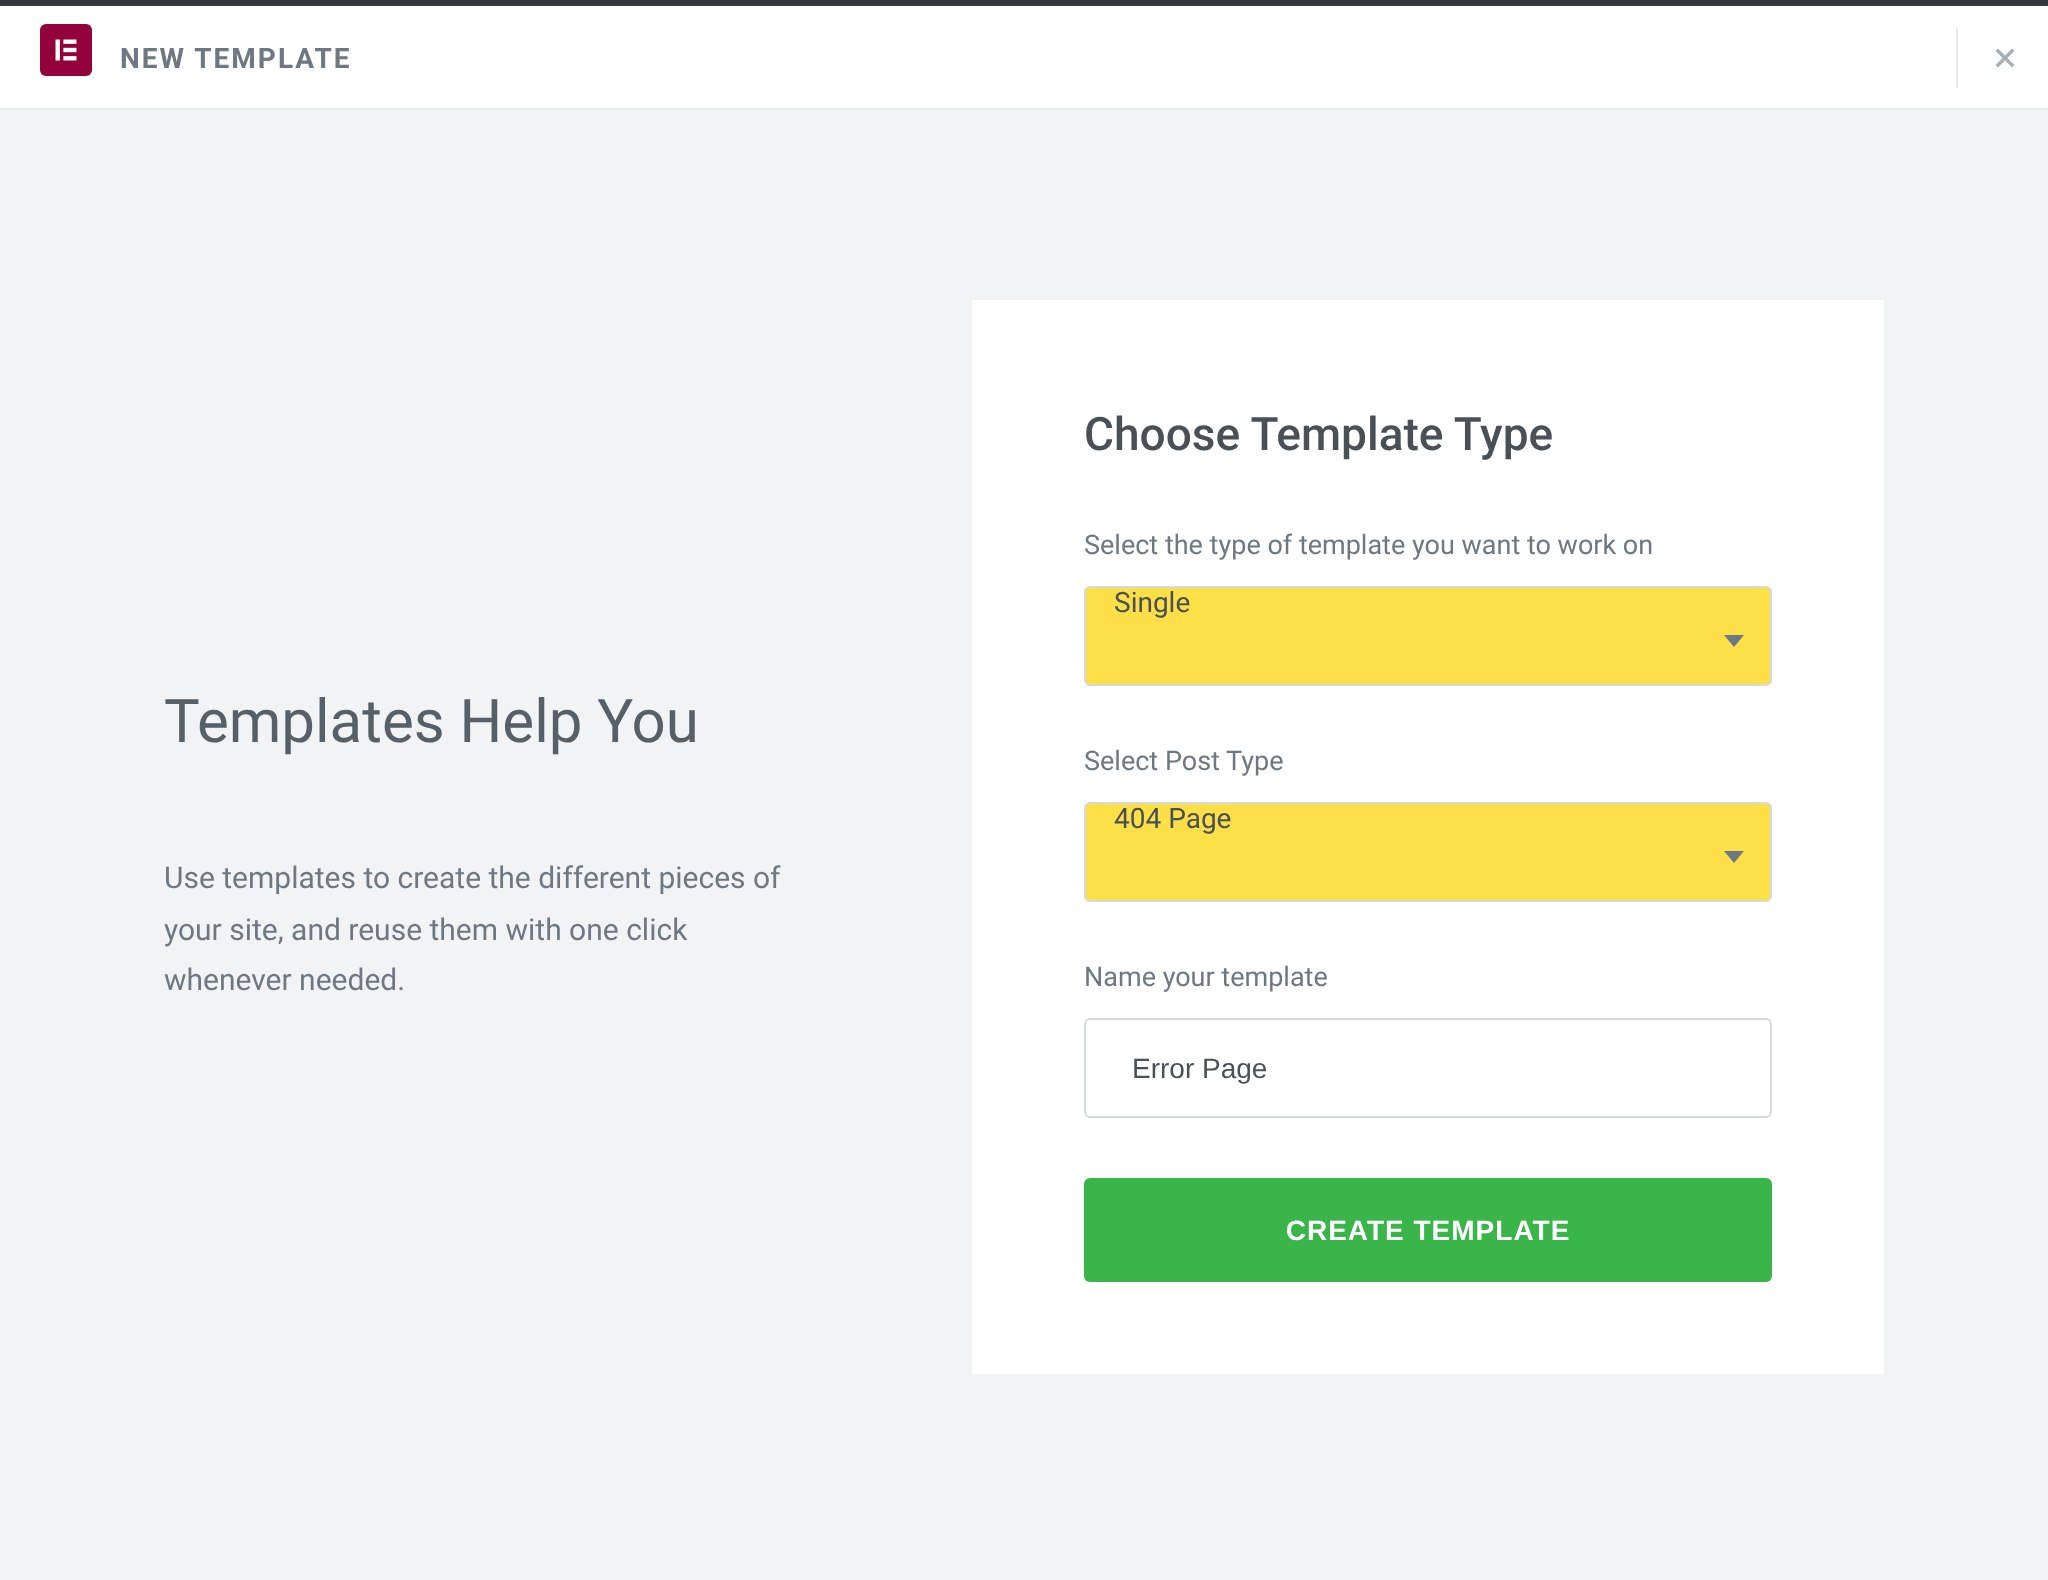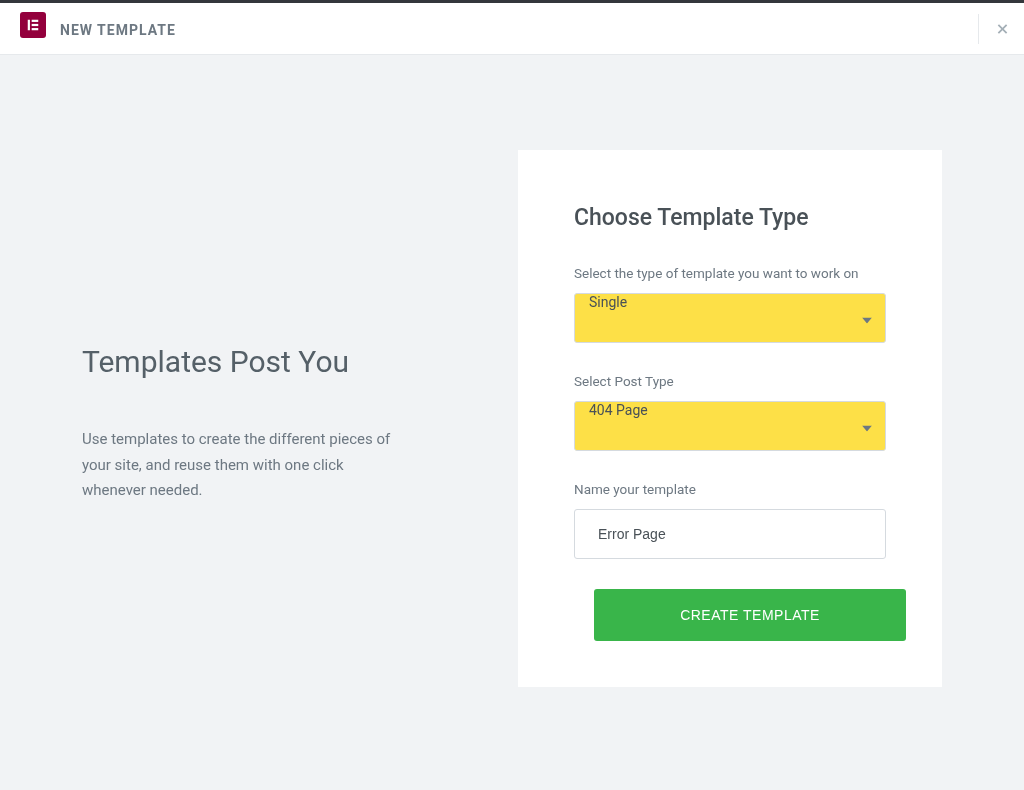--- a/index.html
+++ b/index.html
@@ -110,21 +110,21 @@
     
     .description {
       font-size: 15px;
       color: #6d7882;
       line-height: 1.7;
       max-width: 320px;
       margin-top: 44px;
     }
     
     .right-panel {
-      width: 424px;
+      width: 456px;
       background: #ffffff;
       padding: 54px 56px 46px 56px;
       margin-top: -8px;
     }
     
     .form-title {
       font-size: 23px;
       font-weight: 500;
       color: #495157;
       margin-bottom: 34px;
@@ -185,24 +185,23 @@
     }
     
     .create-button {
       width: 100%;
       height: 52px;
       background: #39b54a;
       color: #ffffff;
       border: none;
       border-radius: 3px;
       font-size: 14px;
-      font-weight: 400;
+      font-weight: 700;
       letter-spacing: 0.5px;
       cursor: pointer;
-      margin-left: 20px;
     }
   </style>
 </head>
 <body>
 
 <div class="top-bar"></div>
 
 <div class="header">
   <div class="logo">
     <svg viewBox="0 0 16 16" xmlns="http://www.w3.org/2000/svg">
@@ -217,21 +216,21 @@
     <svg viewBox="0 0 16 16">
       <line x1="2" y1="2" x2="14" y2="14"></line>
       <line x1="14" y1="2" x2="2" y2="14"></line>
     </svg>
   </div>
 </div>
 
 <div class="main-content">
 
   <div class="left-panel">
-    <div class="heading-light">Templates Post You</div>
+    <div class="heading-light">Templates Help You</div>
     <div class="description">Use templates to create the different pieces of your site, and reuse them with one click whenever needed.</div>
   </div>
 
   <div class="right-panel">
     <div class="form-title">Choose Template Type</div>
     
     <label class="form-label">Select the type of template you want to work on</label>
     <div class="select-wrapper">
       <div class="select">Single</div>
       <div class="select-arrow">

